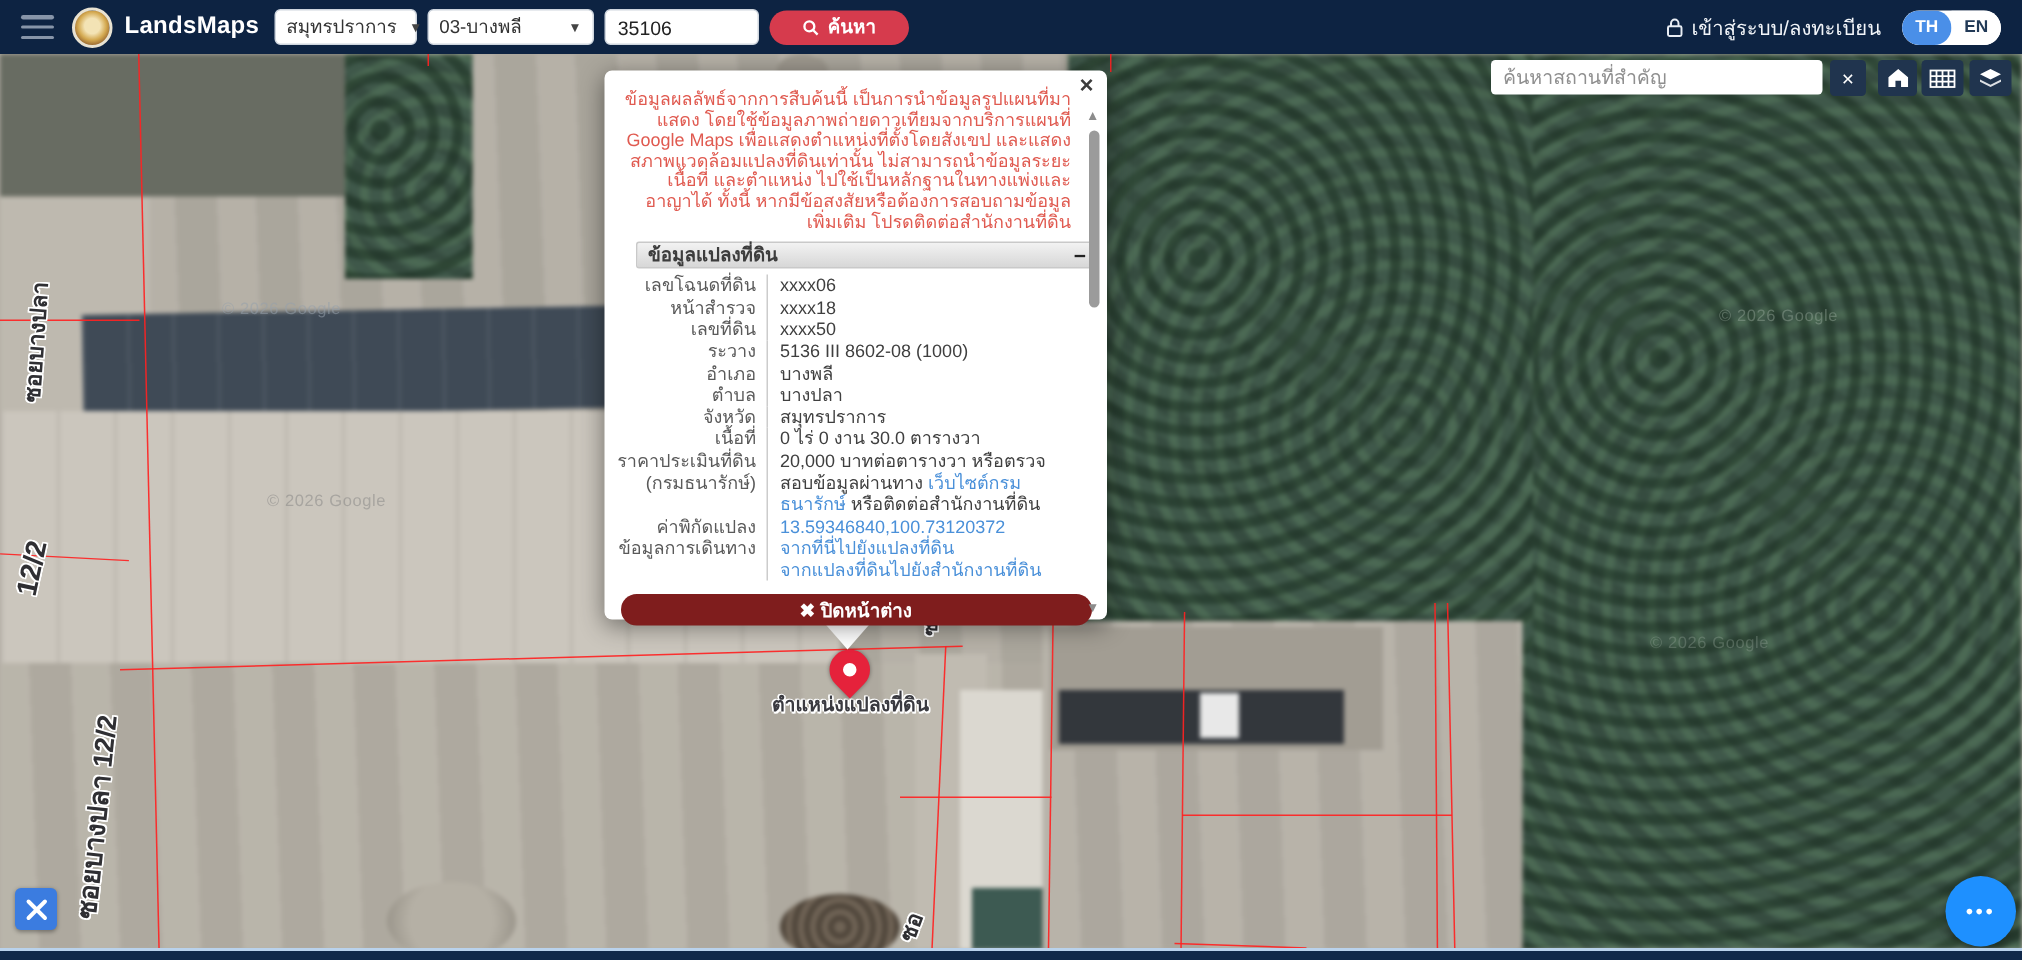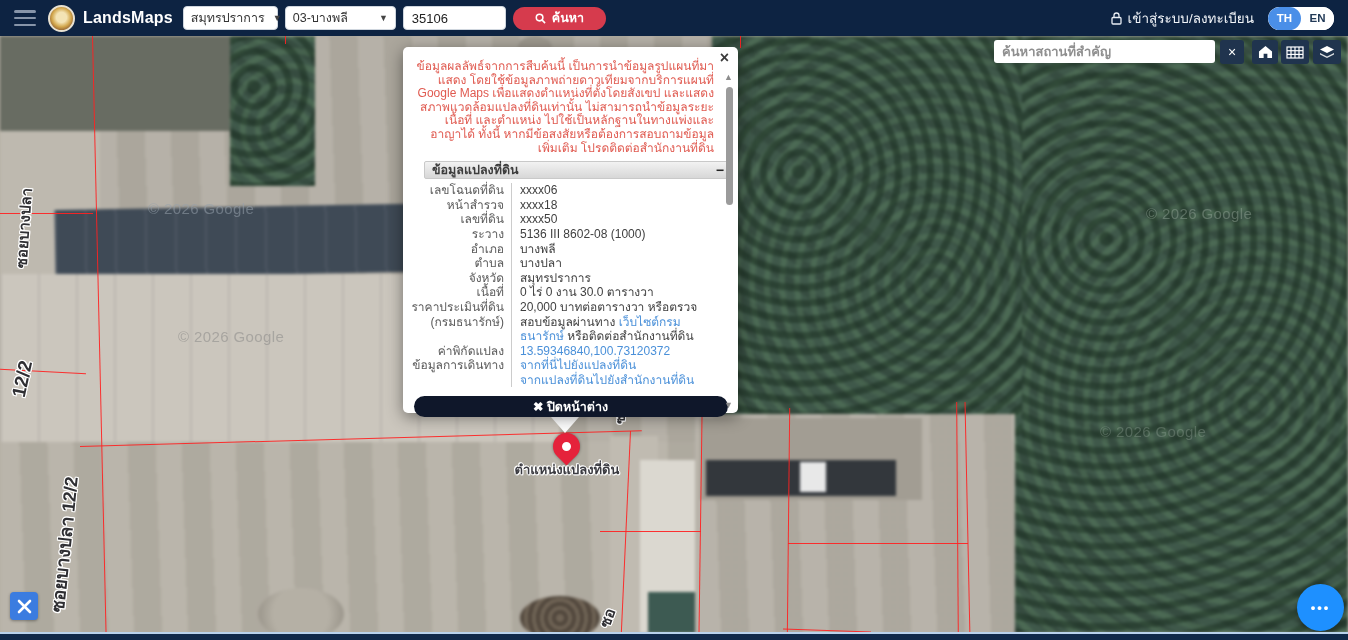--- a/index.html
+++ b/index.html
@@ -30,48 +30,48 @@
   .greens { background-color:#3f584a;
     background-image:
       repeating-radial-gradient(circle at 28% 34%, rgba(22,42,28,.5) 0 7px, transparent 7px 16px),
       repeating-radial-gradient(circle at 72% 62%, rgba(96,134,100,.38) 0 6px, transparent 6px 15px),
       repeating-linear-gradient(34deg, rgba(0,0,0,.14) 0 8px, transparent 8px 21px); }
 
   
   .redline { position:absolute; background:#ff2222; opacity:.92; z-index:8; }
   .street { position:absolute; white-space:nowrap; font-weight:700; color:#2f2f33; z-index:9;
     text-shadow:-1px 0 #fff,1px 0 #fff,0 -1px #fff,0 1px #fff,-1px -1px #fff,1px 1px #fff,1px -1px #fff,-1px 1px #fff; }
-  .wmark { position:absolute; font-size:15px; letter-spacing:.4px; z-index:9;text-align:center; }
+  .wmark { position:absolute; font-size:11px; letter-spacing:.4px; z-index:9;text-align:center; }
 
   .pin { position:absolute; left:553px; top:433px; width:27px; height:27px; background:#e5223b; border-radius:50% 50% 50% 0; transform:rotate(-45deg); z-index:20; box-shadow:0 0 3px rgba(0,0,0,.4); }
   .pin::after { content:""; position:absolute; left:9px; top:9px; width:9px; height:9px; border-radius:50%; background:#fff; }
   .pin-label { position:absolute; left:503px; top:459px; width:128px; text-align:center; font-size:13px; font-weight:700; color:#3a3a40; z-index:20;
     text-shadow:-1px 0 #fff,1px 0 #fff,0 -1px #fff,0 1px #fff,-1px -1px #fff,1px 1px #fff; }
 
   
   .popup { position:absolute; left:403px; top:47px; width:335px; height:366px; background:#fff; border-radius:5px; box-shadow:0 4px 16px rgba(0,0,0,.45); z-index:40; }
   .popup-pointer { position:absolute; left:544px; top:409px; width:0; height:0; border-left:21px solid transparent; border-right:21px solid transparent; border-top:24px solid #fff; z-index:39; }
   .popup-close { position:absolute; right:9px; top:2px; font-size:16px; font-weight:700; color:#3c3c3c; cursor:pointer; line-height:18px; z-index:3; }
   .warning { margin:13px 24px 6px 12px; text-align:right; font-size:12px; line-height:13.6px; color:#e05a50; font-weight:500; }
   .section-bar { margin:3px 6px 0 21px; height:18px; background:linear-gradient(#f2f2f2,#d7d7d7); border:1px solid #c9c9c9; border-radius:2px; display:flex; align-items:center; justify-content:space-between; padding:0 7px; }
   .section-title { font-size:12.5px; color:#3d3d3d; font-weight:700; }
   .section-toggle { font-size:14px; font-weight:700; color:#222; cursor:pointer; line-height:14px; }
   .rows { padding:4px 20px 2px 6px; }
   .prow { display:flex; align-items:stretch; }
   .plabel { width:102px; flex:0 0 102px; text-align:right; padding-right:7px; font-size:12px; line-height:14.6px; color:#5a5a5a; }
   .pvalue { flex:1; border-left:1px solid #ccc; padding-left:8px; font-size:12px; line-height:14.6px; color:#3f3f3f; }
   .plink { color:#4a90d9; text-decoration:none; cursor:pointer; }
   .blk { display:block; }
-  .close-window-btn { display:block; margin:7px auto 0 auto; width:314px; height:21px; background:#0f172a; border:none; border-radius:12px; color:#fff; font-size:12.5px; font-weight:700; cursor:pointer; }
+  .close-window-btn { display:block; margin:7px auto 0 auto; width:314px; height:21px; background:#7f1d1d; border:none; border-radius:12px; color:#fff; font-size:12.5px; font-weight:700; cursor:pointer; }
   .pscroll-up { position:absolute; right:5px; top:25px; font-size:9px; color:#8c8c8c; z-index:3; }
   .pscroll-thumb { position:absolute; right:5px; top:40px; width:7px; height:118px; background:#9b9b9b; border-radius:4px; z-index:3; }
   .pscroll-down { position:absolute; right:5px; bottom:3px; font-size:9px; color:#8c8c8c; z-index:3; }
 
   
-  .place-search { position:absolute; left:994px; top:40px; width:221px; height:23px; background:#fff; border:none; border-radius:3px; padding:0 8px; font-size:13px; color:#222; z-index:50;font-weight:bold; }
+  .place-search { position:absolute; left:994px; top:40px; width:221px; height:23px; background:#fff; border:none; border-radius:3px; padding:0 8px; font-size:13px; color:#222; z-index:50; }
   .place-search::placeholder { color:#8f8f8f; }
   .sq-btn { position:absolute; top:40px; height:24px; background:#20344e; border:none; border-radius:3px; color:#fff; display:flex; align-items:center; justify-content:center; cursor:pointer; z-index:50; }
 
   
   .tool-btn { position:absolute; left:10px; top:592px; width:28px; height:28px; background:#3b7ce0; border:none; border-radius:4px; display:flex; align-items:center; justify-content:center; z-index:50; cursor:pointer; box-shadow:0 1px 3px rgba(0,0,0,.35); }
   .fab { position:absolute; left:1297px; top:584px; width:47px; height:47px; border-radius:50%; background:#1e90ff; border:none; color:#fff; font-size:13px; font-weight:700; letter-spacing:2px; z-index:50; cursor:pointer; box-shadow:0 2px 6px rgba(0,0,0,.35); }
   .bottom-strip { position:absolute; left:0; top:632px; width:1348px; height:8px; background:#10294a; border-top:2px solid #b9d2ec; z-index:55; }
 </style>
 </head>
 <body>

